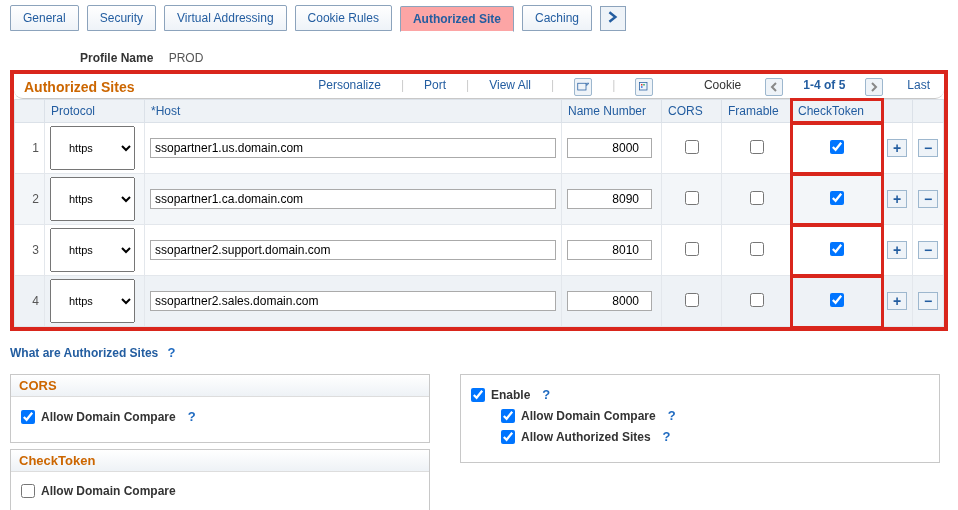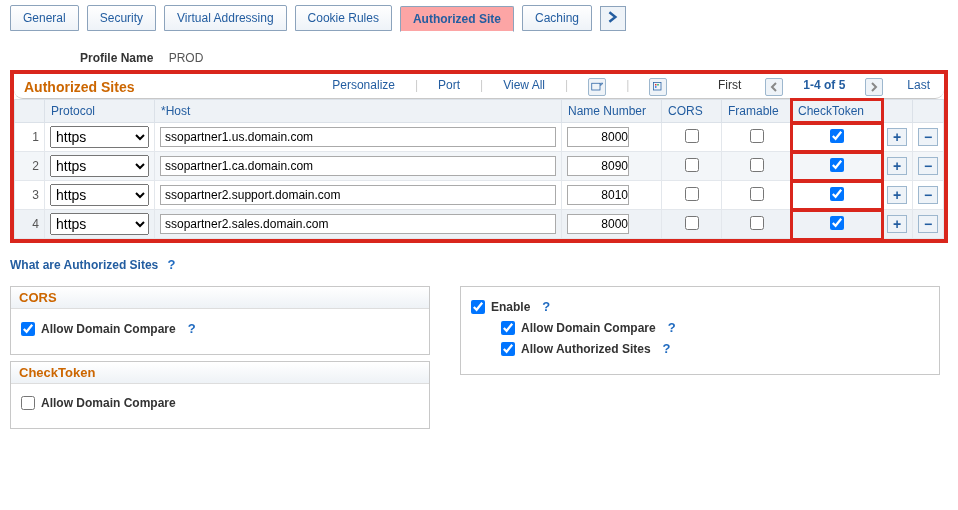--- a/index.html
+++ b/index.html
@@ -28,23 +28,23 @@
 .pager-range { color: #235da0; font-weight: bold; }
 
 
 table.grid { width: 100%; border-collapse: collapse; }
 table.grid th { background: #eef2f6; border: 1px solid #dbe1e8; color: #235da0; font-weight: normal; text-align: left; padding: 4px 6px; font-size: 12px; }
 table.grid td { border: 1px solid #e3e7ec; padding: 3px 5px; background: #fff; vertical-align: middle; }
 table.grid tr.alt td { background: #f3f6f9; }
 table.grid tr:last-child td { background: #eef2f6; }
 
 .rownum { text-align: right; color: #555; padding-right: 6px; width: 28px; }
-select.proto { width: 99px; font-size: 14px; padding: 1px; }
+select.proto { width: 85px; font-size: 11px; padding: 14px; }
 input.host { width: 100%; font-size: 12px; padding: 2px 4px; border: 1px solid #aaa; }
-input.port { width: 62px; font-size: 12px; padding: 2px 0; text-align: right; border: 1px solid #aaa; }
+input.port { width: 85px; font-size: 12px; padding: 2px 12px; text-align: right; border: 1px solid #aaa; }
 .center { text-align: center; }
 input[type=checkbox] { width: 14px; height: 14px; }
 .plusminus { text-align: center; }
 .plusminus button { width: 20px; height: 18px; border: 1px solid #9db7ce; background: #eef3f8; color: #235da0; font-weight: bold; cursor: pointer; font-size: 14px; line-height: 14px; }
 
 .col-checktoken { outline: 3px solid #d9261c; outline-offset: -1px; }
 
 .whatare { margin: 14px 0; }
 .whatare a { color: #235da0; font-weight: bold; text-decoration: none; margin-top: 12px; }
 .qmark { color: #1f6ac0; font-weight: bold; margin-left: 6px; cursor: pointer; font-size: 13px; }
@@ -107,21 +107,21 @@
       <span class="sep">|</span>
       <span class="icon-btn">
         <svg viewBox="0 0 16 16" width="12" height="12">
             <rect x="2" y="2" width="10" height="10" fill="none" stroke="#235da0"></rect>
             <rect x="4" y="4" width="2" height="2" fill="#d33"></rect>
             <rect x="7" y="4" width="2" height="2" fill="#2a6"></rect>
             <rect x="4" y="7" width="2" height="2" fill="#26d"></rect>
           </svg>
       </span>
       &nbsp;&nbsp;
-      <span class="pager-txt">First</span>
+      <span class="pager-txt">Cookie</span>
       <span class="icon-btn">
         <svg class="arrow-svg" viewBox="0 0 10 10">
             <path d="M7 1L3 5l4 4" fill="none" stroke="#888" stroke-width="2"></path>
           </svg>
       </span>
       <span class="pager-range">1-4 of 5</span>
       <span class="icon-btn">
         <svg class="arrow-svg" viewBox="0 0 10 10">
             <path d="M3 1l4 4-4 4" fill="none" stroke="#888" stroke-width="2"></path>
           </svg>

